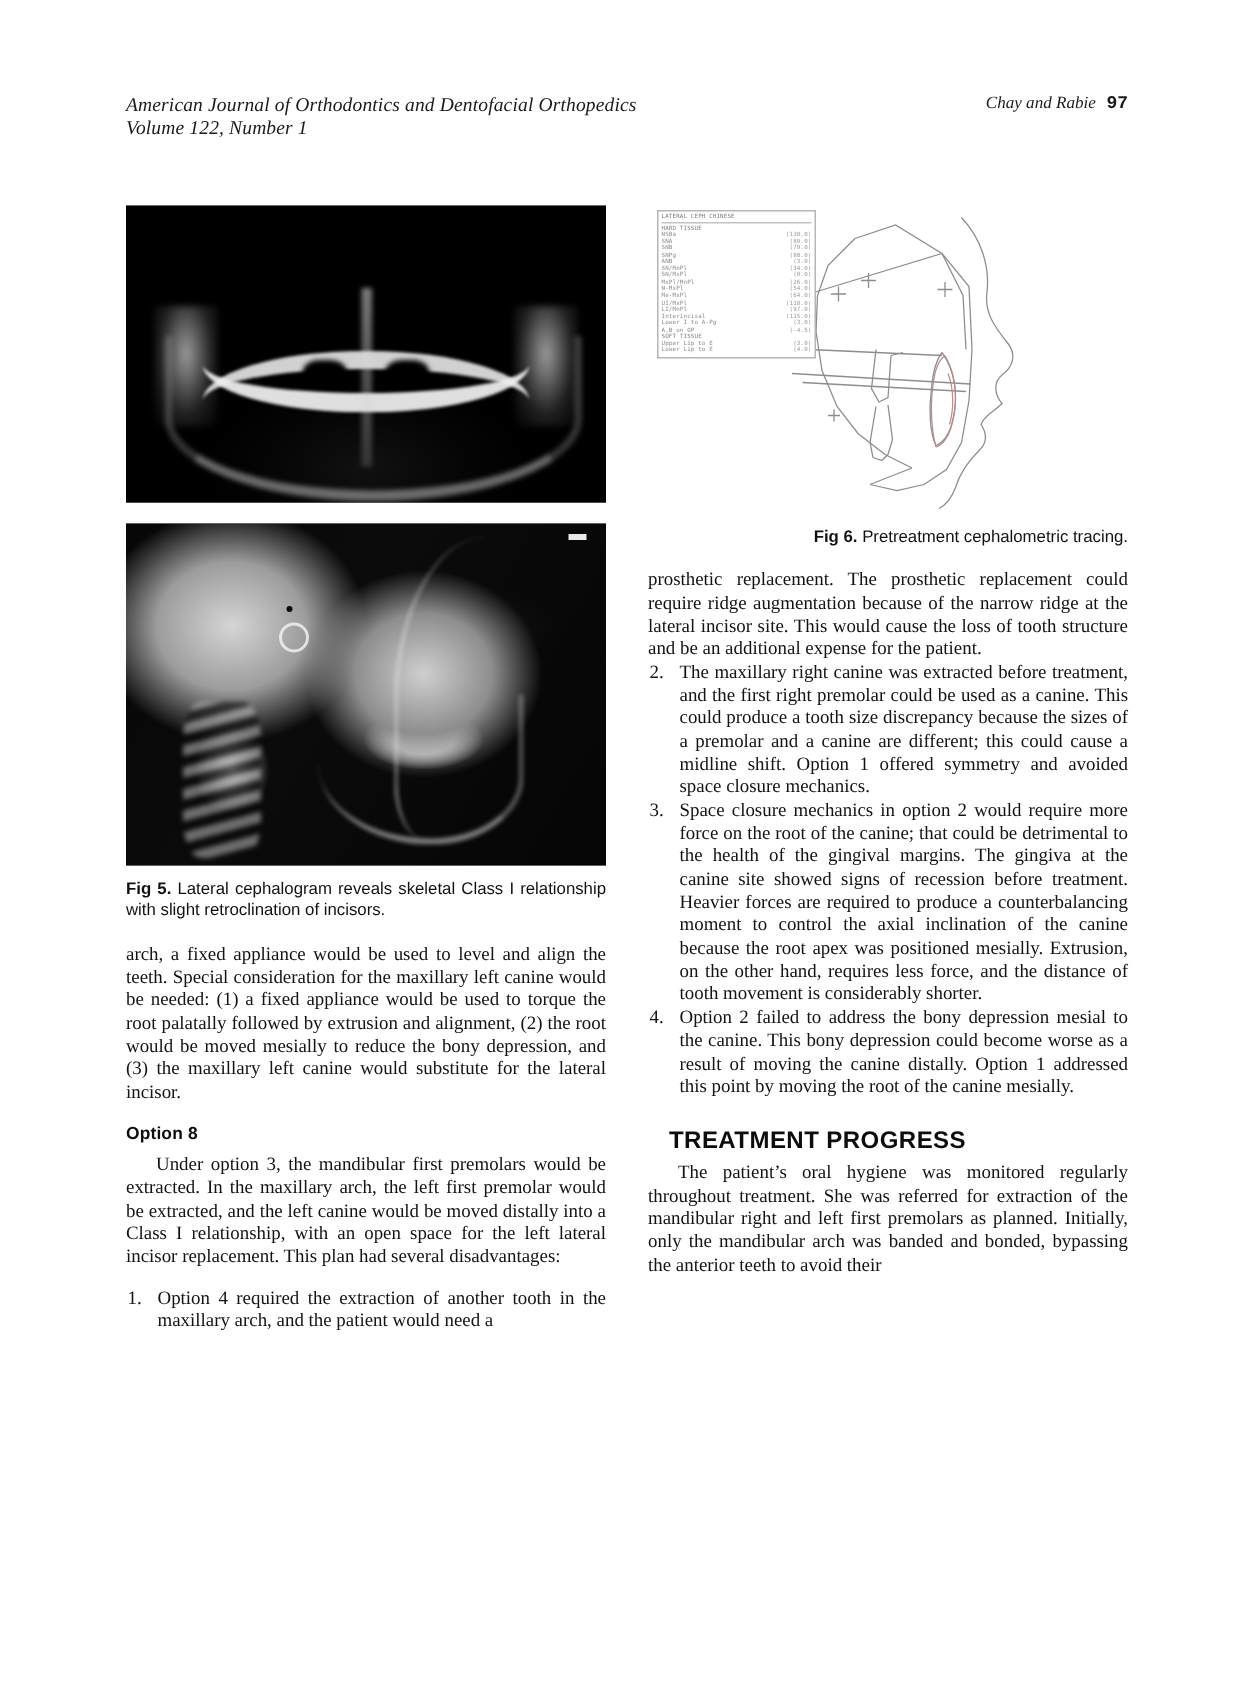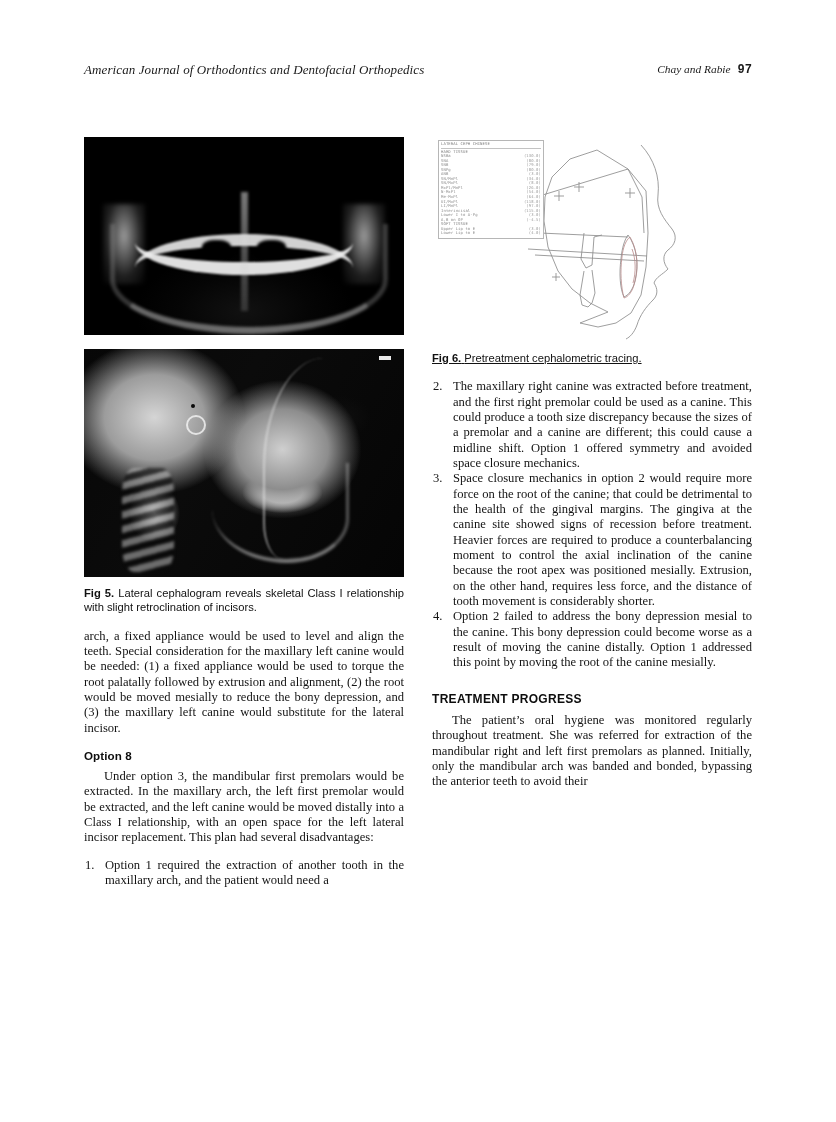--- a/index.html
+++ b/index.html
@@ -265,24 +265,25 @@
     font-family: "Liberation Sans", sans-serif;
     font-weight: bold;
     font-size: 11.6px;
     line-height: 15px;
     letter-spacing: 0.1px;
     color: #0d0d0d;
   }
   .head-a {
     font-family: "Liberation Sans", sans-serif;
     font-weight: bold;
-    font-size: 12px;
+    font-size: 16px;
     line-height: 15px;
     letter-spacing: 0.3px;
     color: #0d0d0d;
+    margin-left: 14px;
   }
   ol.numlist {
     margin: 0;
     padding: 0;
     list-style: none;
     counter-reset: nl;
   }
   ol.numlist > li {
     counter-increment: nl;
     position: relative;
@@ -301,20 +302,21 @@
   .sp-14 { height: 14px; }
 </style>
 </head>
 <body>
 
 <div class="page">
 
   <div class="runhead">
     <div class="runhead-left">
       <span>American Journal of Orthodontics and Dentofacial Orthopedics</span>
+      <span class="l2">Volume 122, Number 1</span>
     </div>
     <div class="runhead-right">
       <span class="authors">Chay and Rabie</span><span class="pageno">97</span>
     </div>
   </div>
 
   <div class="col col-left">
 
     <div class="figure">
       <div class="figbox" id="fig4-box">
@@ -351,21 +353,21 @@
     <div class="sp-14"></div>
 
     <div class="body-text">
       <p>arch, a fixed appliance would be used to level and align the teeth. Special consideration for the maxillary left canine would be needed: (1) a fixed appliance would be used to torque the root palatally followed by extrusion and alignment, (2) the root would be moved mesially to reduce the bony depression, and (3) the maxillary left canine would substitute for the lateral incisor.</p>
       <div class="sp-12"></div>
       <div class="head-b">Option 8</div>
       <div class="sp-6"></div>
       <p class="indent">Under option 3, the mandibular first premolars would be extracted. In the maxillary arch, the left first premolar would be extracted, and the left canine would be moved distally into a Class I relationship, with an open space for the left lateral incisor replacement. This plan had several disadvantages:</p>
       <div class="sp-12"></div>
       <ol class="numlist">
-        <li>Option 1 required the extraction of another tooth in the maxillary arch, and the patient would need a</li>
+        <li>Option 4 required the extraction of another tooth in the maxillary arch, and the patient would need a</li>
       </ol>
     </div>
   </div>
 
   <div class="col col-right">
 
     <div class="figure">
       <div class="figbox" id="fig6-box">
         <svg class="tracing-svg" width="320" height="205" viewBox="0 0 320 205">
           <g fill="none" stroke="#8d8d8d" stroke-width="0.85">
@@ -483,29 +485,30 @@
           <div class="t-row">
             <span class="t-name">Upper Lip to E</span>
             <span class="t-norm">(3.0)</span>
           </div>
           <div class="t-row">
             <span class="t-name">Lower Lip to E</span>
             <span class="t-norm">(4.0)</span>
           </div>
         </div>
       </div>
-      <div class="figcaption" style="text-align:left;text-decoration:underline;">
+      <div class="figcaption" style="text-align:right;">
         <span class="fignum">Fig 6.</span>
         <span>Pretreatment cephalometric tracing.</span>
       </div>
     </div>
 
     <div class="sp-14"></div>
 
     <div class="body-text">
+      <p>prosthetic replacement. The prosthetic replacement could require ridge augmentation because of the narrow ridge at the lateral incisor site. This would cause the loss of tooth structure and be an additional expense for the patient.</p>
       <ol class="numlist" start="2" style="counter-reset: nl 1;">
         <li>The maxillary right canine was extracted before treatment, and the first right premolar could be used as a canine. This could produce a tooth size discrepancy because the sizes of a premolar and a canine are different; this could cause a midline shift. Option 1 offered symmetry and avoided space closure mechanics.</li>
         <li>Space closure mechanics in option 2 would require more force on the root of the canine; that could be detrimental to the health of the gingival margins. The gingiva at the canine site showed signs of recession before treatment. Heavier forces are required to produce a counterbalancing moment to control the axial inclination of the canine because the root apex was positioned mesially. Extrusion, on the other hand, requires less force, and the distance of tooth movement is considerably shorter.</li>
         <li>Option 2 failed to address the bony depression mesial to the canine. This bony depression could become worse as a result of moving the canine distally. Option 1 addressed this point by moving the root of the canine mesially.</li>
       </ol>
       <div class="sp-9"></div>
       <div class="sp-12"></div>
       <div class="head-a">TREATMENT PROGRESS</div>
       <div class="sp-6"></div>
       <p class="indent">The patient’s oral hygiene was monitored regularly throughout treatment. She was referred for extraction of the mandibular right and left first premolars as planned. Initially, only the mandibular arch was banded and bonded, bypassing the anterior teeth to avoid their</p>

